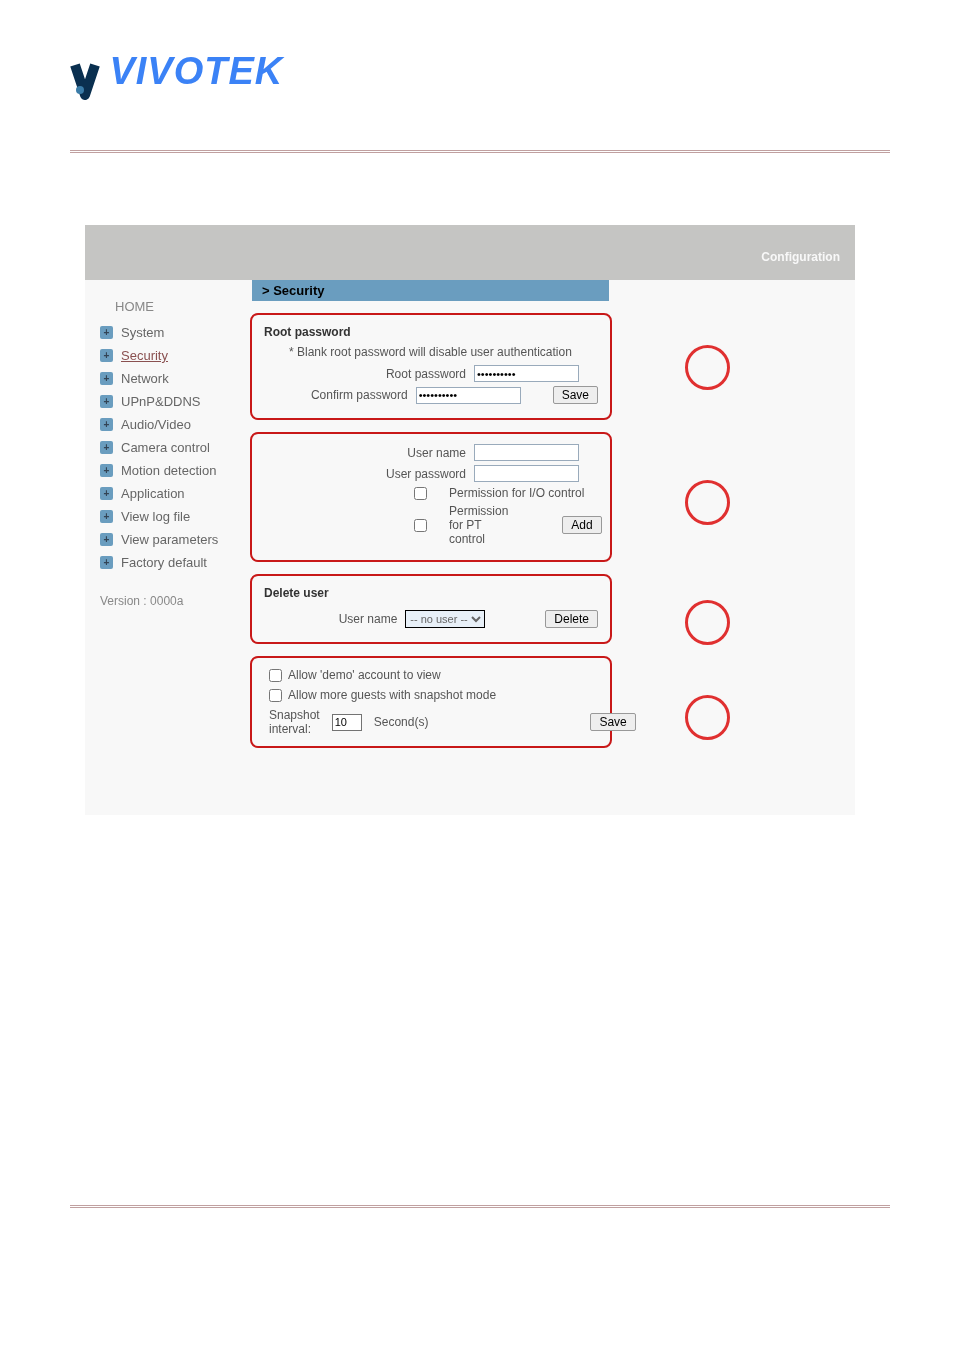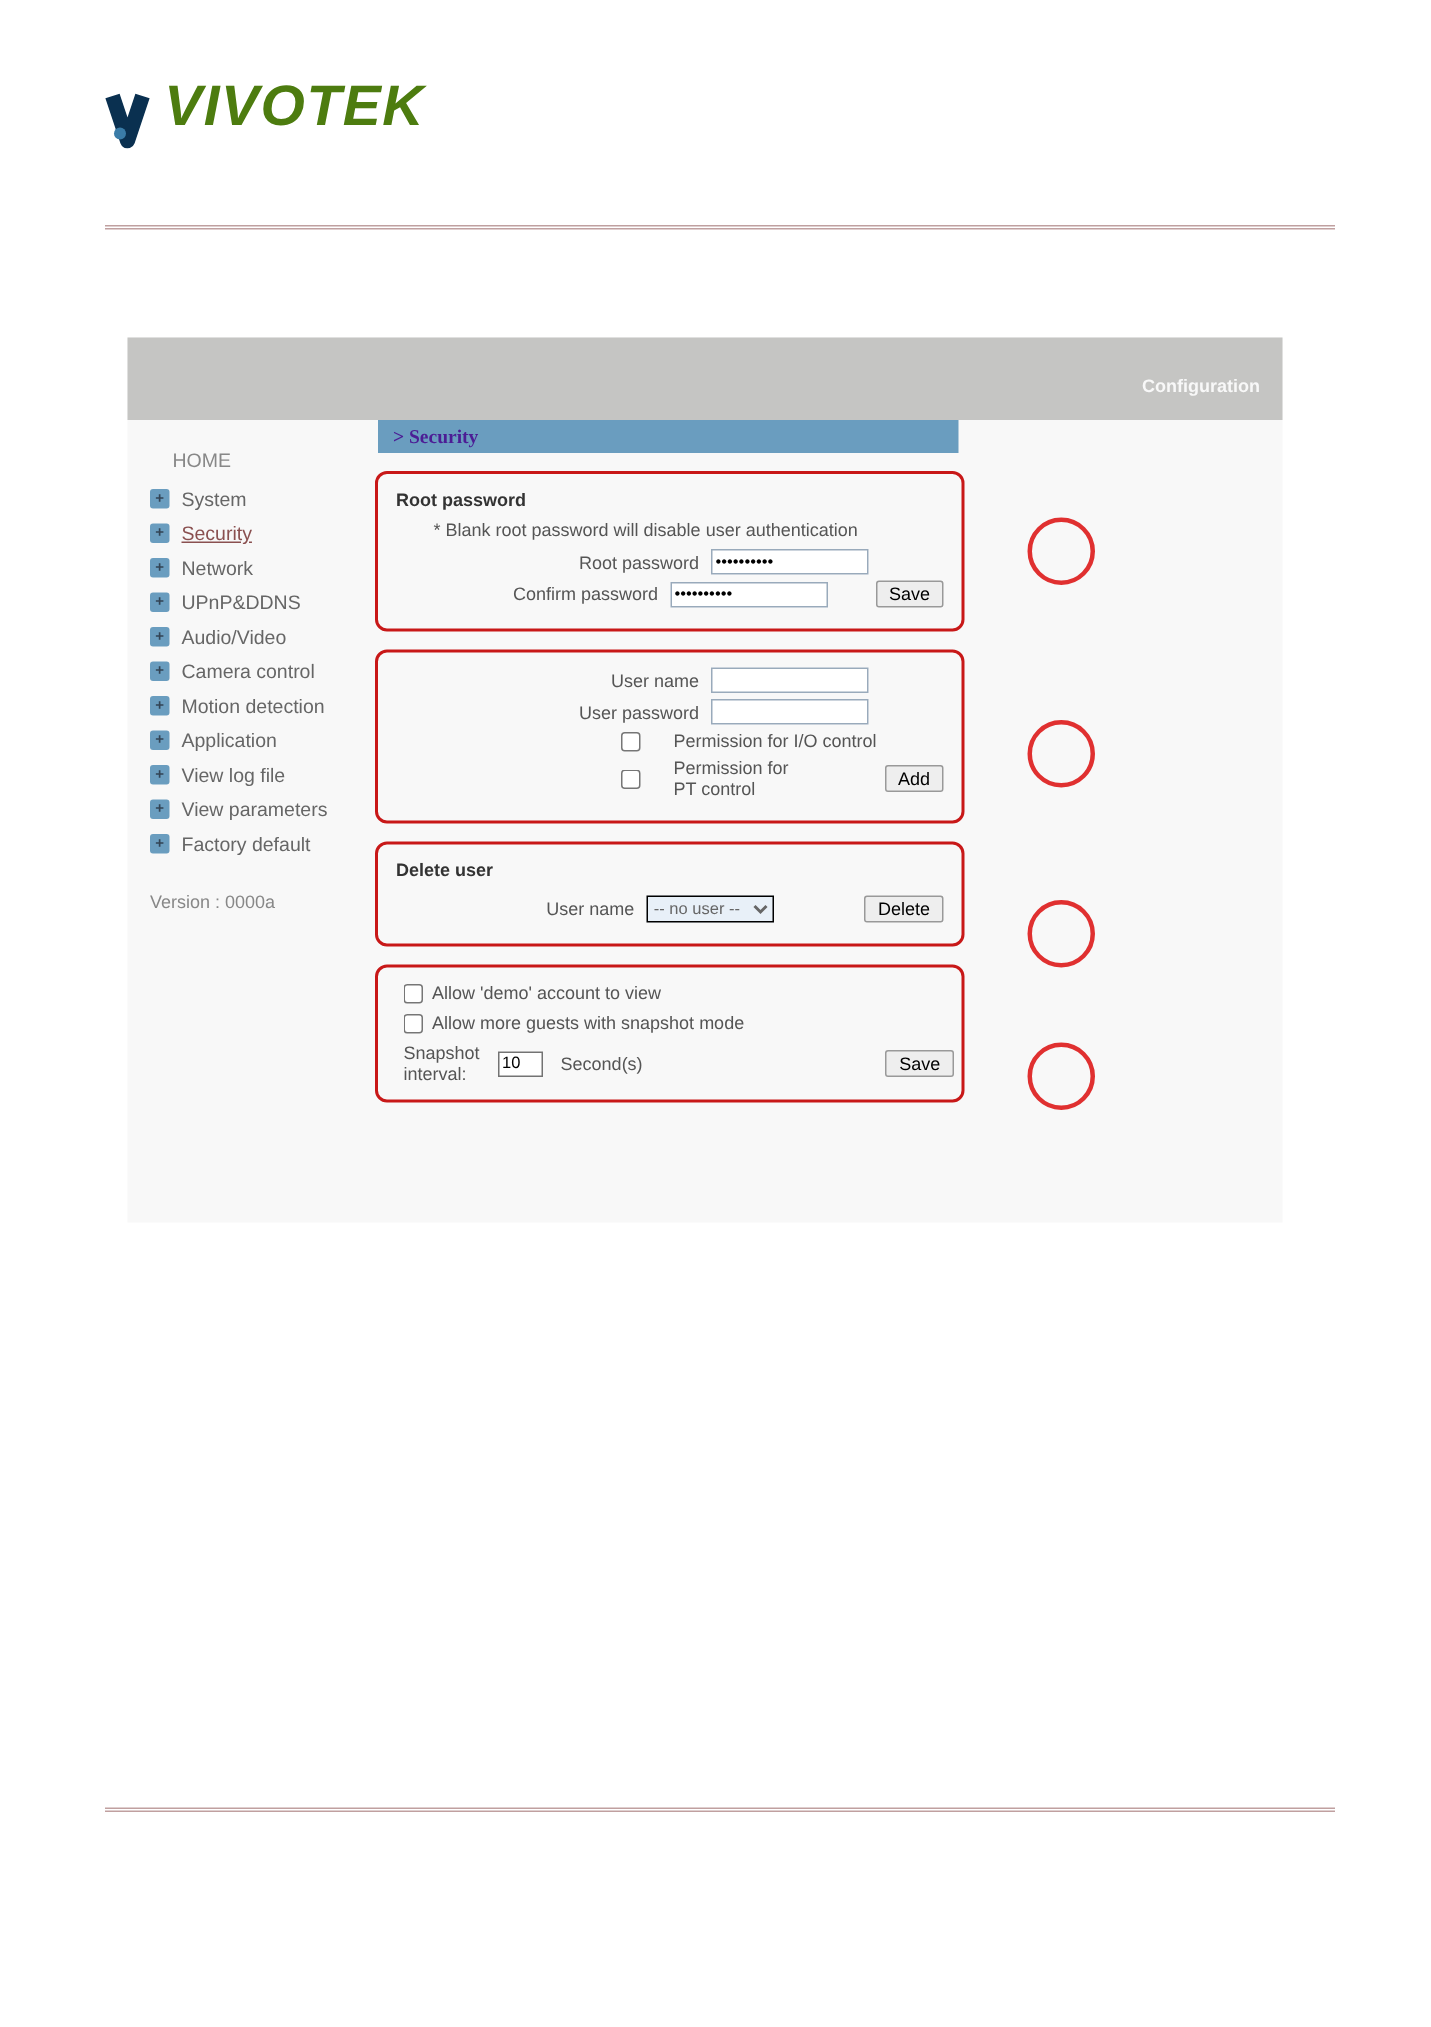--- a/index.html
+++ b/index.html
@@ -12,21 +12,21 @@
     }
     .logo {
       position: absolute;
       top: 50px;
       left: 70px;
     }
     .logo-text {
       font-size: 38px;
       font-weight: bold;
       font-style: italic;
-      color: #4d7c0f;
+      color: #3b82f6;
       letter-spacing: 1px;
     }
     .logo-mark {
       display: inline-block;
       width: 30px;
       height: 40px;
       position: relative;
       vertical-align: middle;
       margin-right: 5px;
     }
@@ -109,36 +109,35 @@
       padding-left: 5px;
     }
     .content-area {
       position: absolute;
       top: 55px;
       left: 165px;
       width: 420px;
     }
     .security-header {
       background: #6a9dbf;
-      color: #4c1d95;
+      color: #000000;
       padding: 3px 10px;
       font-size: 13px;
       font-weight: bold;
-      width: 387px;
+      width: 357px;
       margin-left: 2px;
-      font-family: Liberation Serif, serif;
     }
     .panel {
       border: 2px solid #c81818;
       border-radius: 8px;
       padding: 10px 12px;
       margin-top: 12px;
       font-size: 12px;
       color: #555;
-      width: 393px;
+      width: 362px;
     }
     .panel-title {
       font-weight: bold;
       color: #333;
       margin-bottom: 6px;
     }
     .panel-note {
       margin-left: 25px;
       margin-bottom: 6px;
     }

